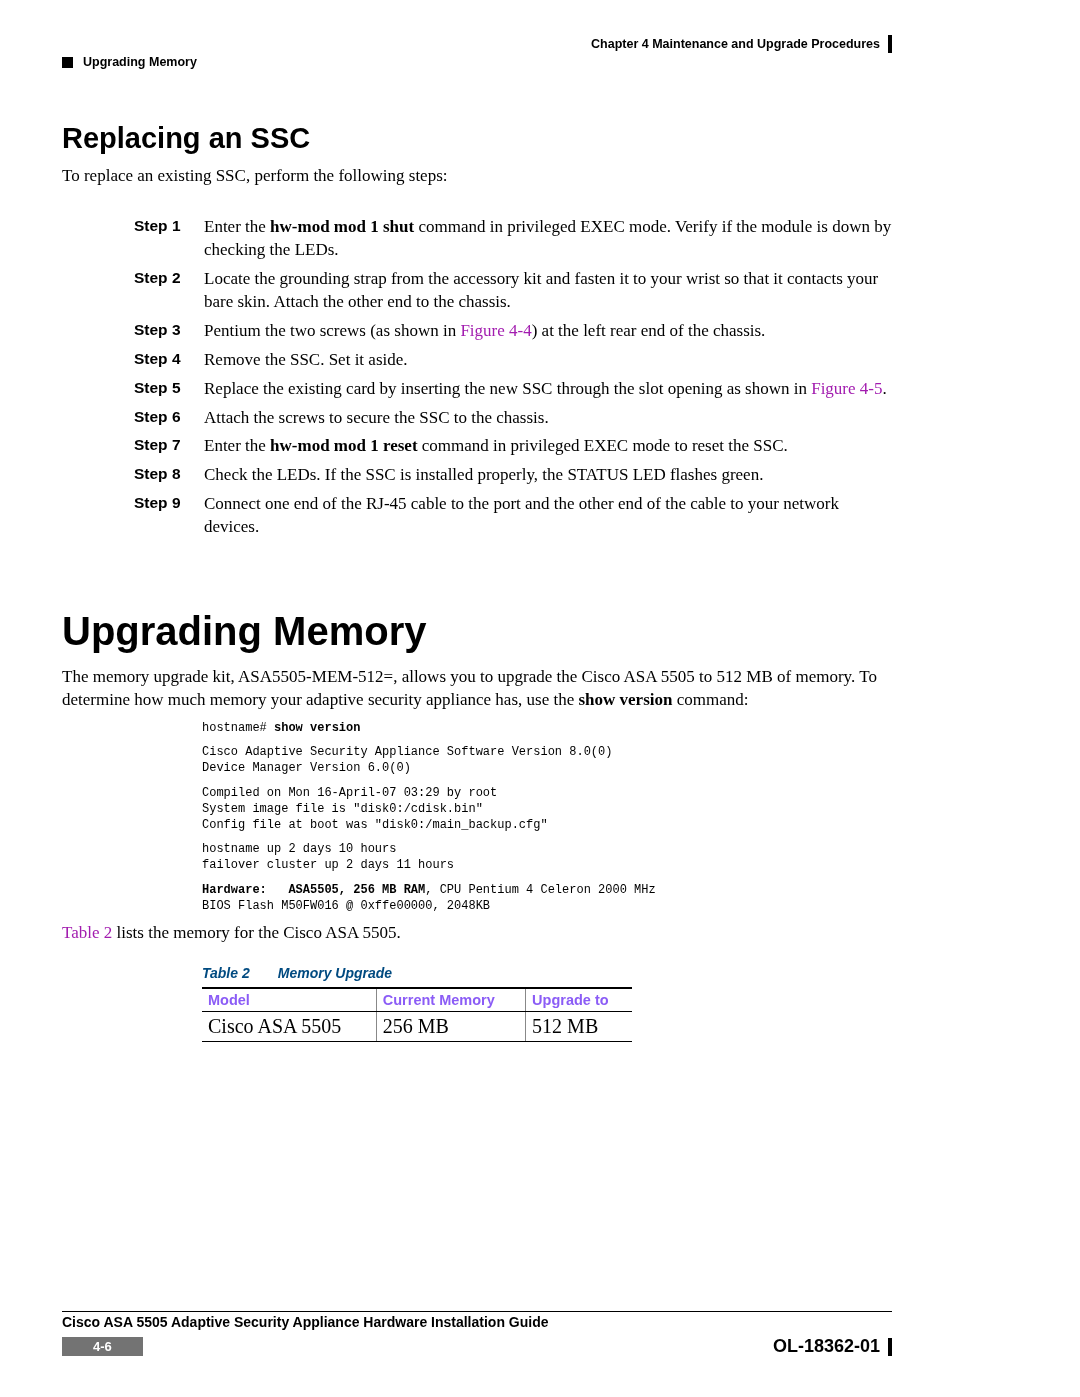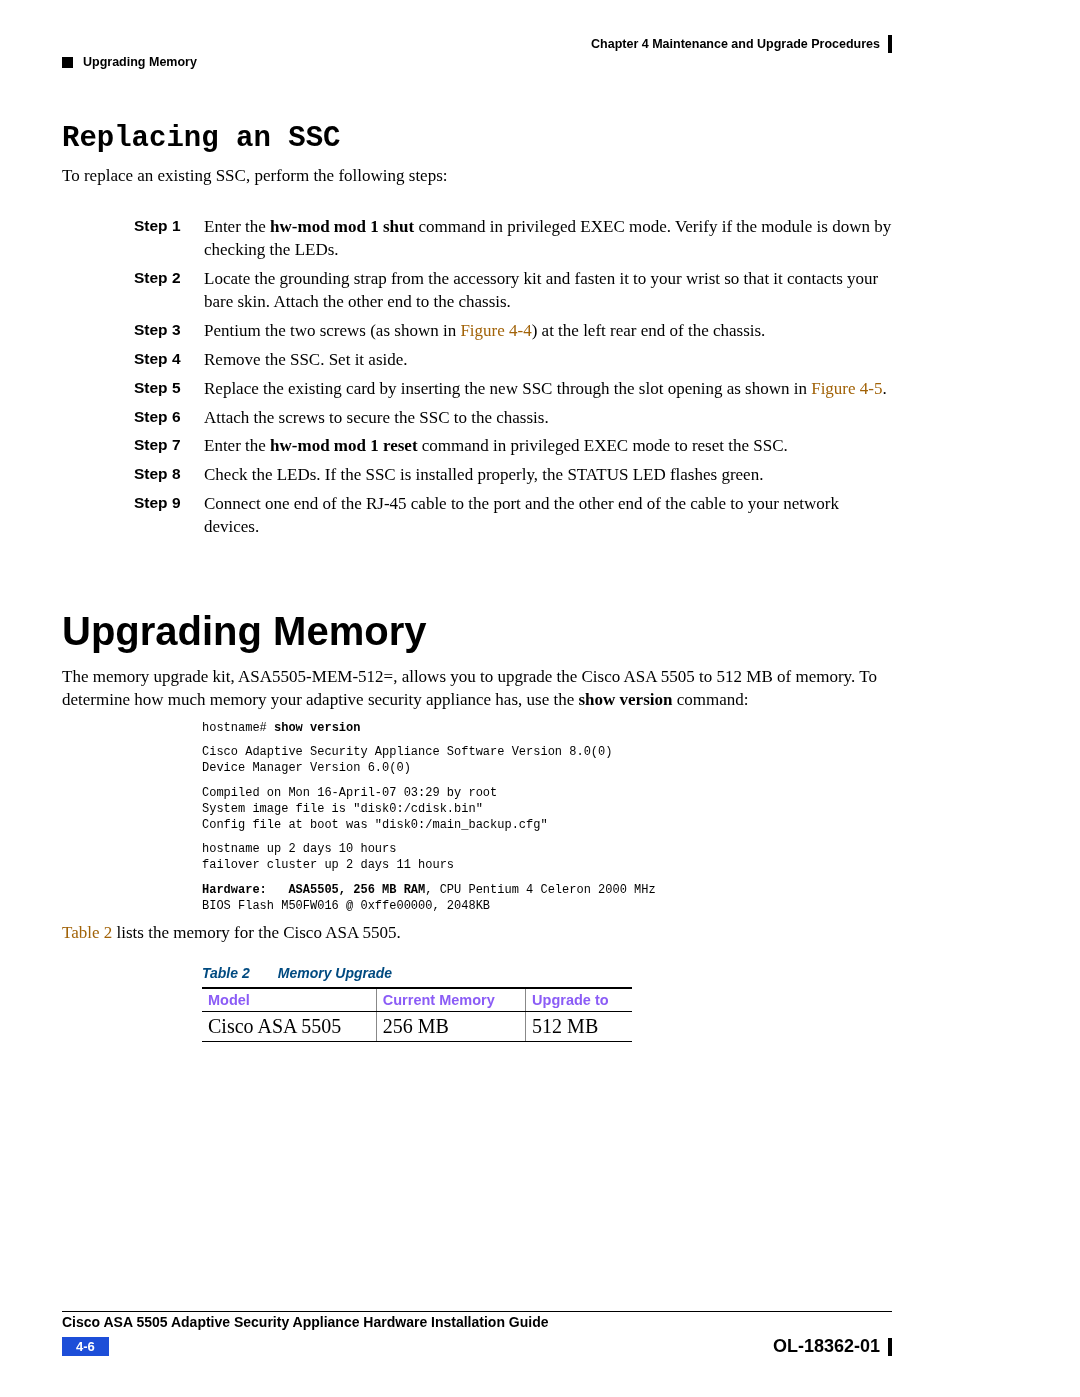--- a/index.html
+++ b/index.html
@@ -35,21 +35,21 @@
     left: 62px;
     font-family: Arial, Helvetica, sans-serif;
     font-size: 12.5px;
     font-weight: bold;
     display: flex;
     align-items: center;
   }
   .header-left .box { width: 11px; height: 11px; background:#000; margin-right:10px; }
   .content { margin-top: 90px; }
   h2.section {
-    font-family: Liberation Mono, monospace;
+    font-family: Liberation Sans, sans-serif;
     font-weight: 800;
     font-size: 29px;
     margin: 0 0 10px 0;
   }
   h1.bigsection {
     font-family: Arial, Helvetica, sans-serif;
     font-weight: 800;
     font-size: 40px;
     margin: 70px 0 12px 0;
   }
@@ -60,21 +60,21 @@
   .step-label { font-family: Arial, Helvetica, sans-serif; font-weight: bold; font-size: 15.5px; width: 70px; flex-shrink:0; margin-left:72px;}
   .step-text { flex: 1; }
   .bd { font-weight: bold; }
   .pre {
     font-family: "Courier New", monospace;
     font-size: 12px;
     white-space: pre;
     line-height: 1.35;
     margin: 8px 0;
   }
-  .link { color: #a16207; }
+  .link { color: #a21caf; }
   .tabletitle {
     font-family: Arial, Helvetica, sans-serif;
     font-style: italic;
     font-weight: bold;
     color: #004a80;
     font-size: 14px;
     margin-top: 20px;
     margin-bottom: 6px;
   }
   .tabletitle .tt-gap { display:inline-block; width:28px; }
@@ -113,21 +113,21 @@
     font-size: 14px;
     font-weight: bold;
     text-align: left;
   }
   .footer-row {
     display: flex; justify-content: space-between; align-items:center; margin-top:6px;
     font-family: Arial, Helvetica, sans-serif;
     font-weight: bold;
   }
   .page-num-box {
-    background:#1d4ed8; color:#fff; font-size:13px; padding:2px 14px;
+    background:#737373; color:#fff; font-size:13px; padding:2px 31px;
   }
   .ol-code { font-size:18px; display:flex; align-items:center;}
   .ol-code .bar-r { width:4px; height:18px; background:#000; margin-left:8px;}
 </style>
 </head>
 <body>
 
 <div class="page">
 
   <div class="header-right">

